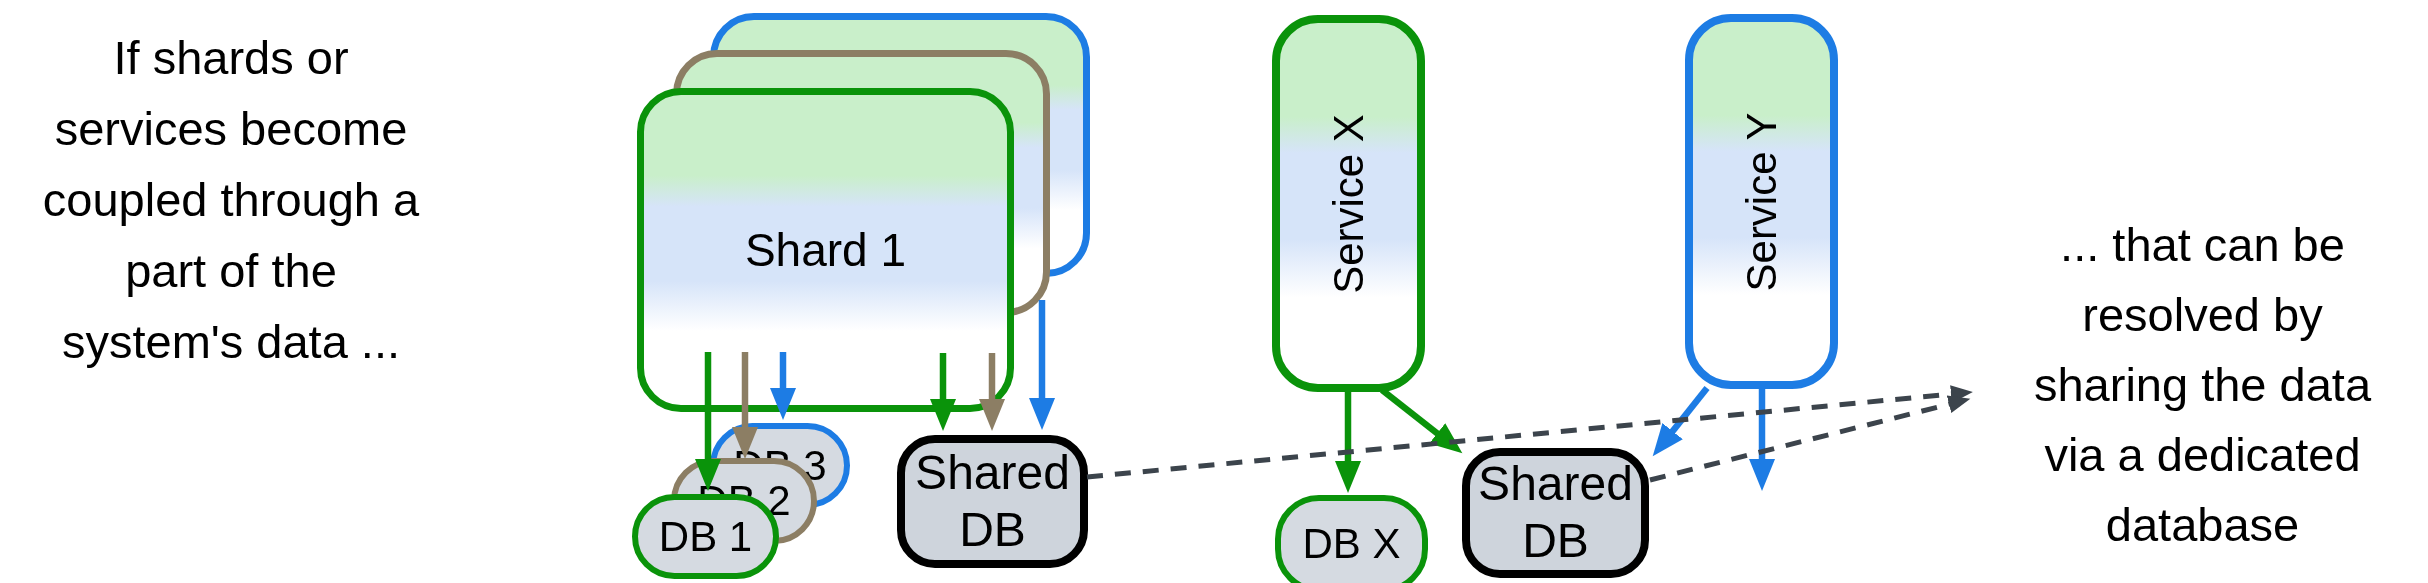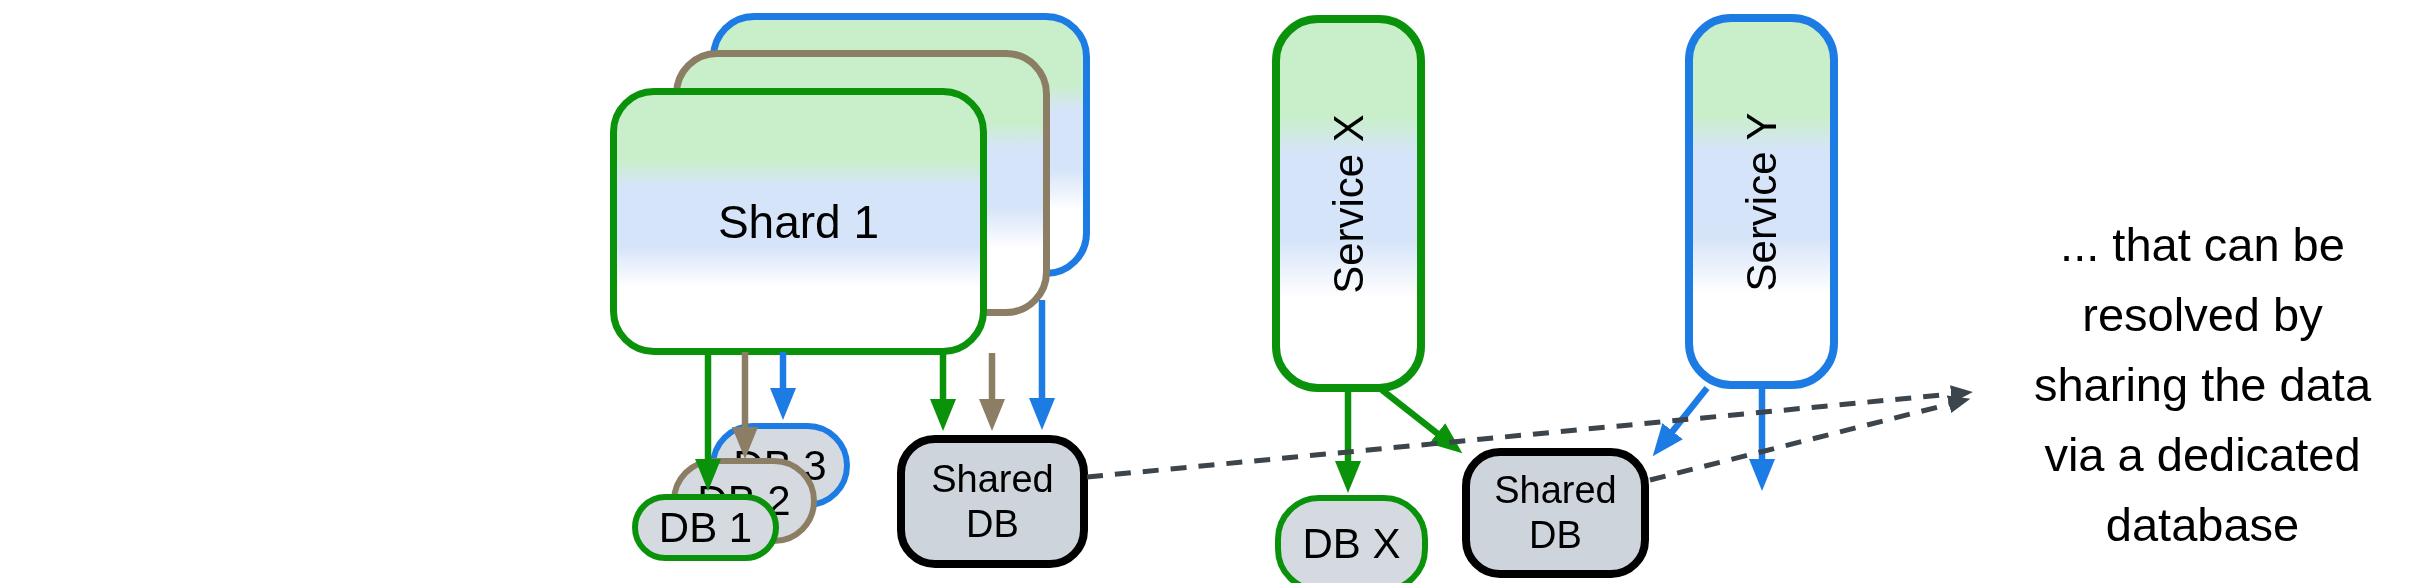--- a/index.html
+++ b/index.html
@@ -45,34 +45,34 @@
   .pill {
     border-radius: 44px;
     border: 6px solid;
     background: var(--c-db_fill, #d5dae1);
     font-size: 42px;
   }
   .shared {
     border-radius: 38px;
     border: 8px solid var(--c-black, #000000);
     background: var(--c-shared_db_fill, #ced4dc);
-    font-size: 38px;
+    font-size: 48px;
     line-height: 1.18;
   }
   .b-green { border-color: var(--c-green, #0a930a); }
   .b-brown { border-color: var(--c-brown, #8c7e64); }
   .b-blue  { border-color: var(--c-blue,  #1d7ce4); }
 
   #shard-back  { left: 710px; top: 13px; width: 380px; height: 264px; }
   #shard-mid   { left: 673px; top: 50px; width: 377px; height: 266px; }
-  #shard-front { left: 610px; top: 88px; width: 377px; height: 267px; text-align: center; }
+  #shard-front { left: 637px; top: 88px; width: 377px; height: 324px; text-align: center; }
 
   #db3 { left: 710px; top: 423px; width: 140px; height: 85px; }
   #db2 { left: 671px; top: 458px; width: 146px; height: 86px; }
-  #db1 { left: 632px; top: 494px; width: 147px; height: 67px; }
+  #db1 { left: 632px; top: 494px; width: 147px; height: 85px; }
 
   #shared-db-left  { left: 897px;  top: 435px; width: 191px; height: 133px; }
   #shared-db-right { left: 1462px; top: 448px; width: 187px; height: 130px; }
 
   #service-x { left: 1272px; top: 15px; width: 153px; height: 377px; }
   #service-y { left: 1685px; top: 14px; width: 153px; height: 375px; }
 
   #db-x { left: 1275px; top: 495px; width: 153px; height: 98px; }
   #db-y { left: 1685px; top: 495px; width: 157px; height: 87px; }
 
@@ -87,20 +87,25 @@
     left: 0; top: 0;
     width: 2428px; height: 583px;
     pointer-events: none;
   }
 </style>
 </head>
 <body>
 
 <div id="canvas">
 
+  <div id="left-caption" class="caption">If shards or
+services become
+coupled through a
+part of the
+system's data ...</div>
 
   <div id="shard-back" class="node shard-box grad b-blue"></div>
   <div id="shard-mid" class="node shard-box grad b-brown"></div>
   <div id="shard-front" class="node shard-box grad b-green">
     <span>Shard 1</span>
   </div>
 
   <div id="db3" class="node pill b-blue">
     <span>DB 3</span>
   </div>

